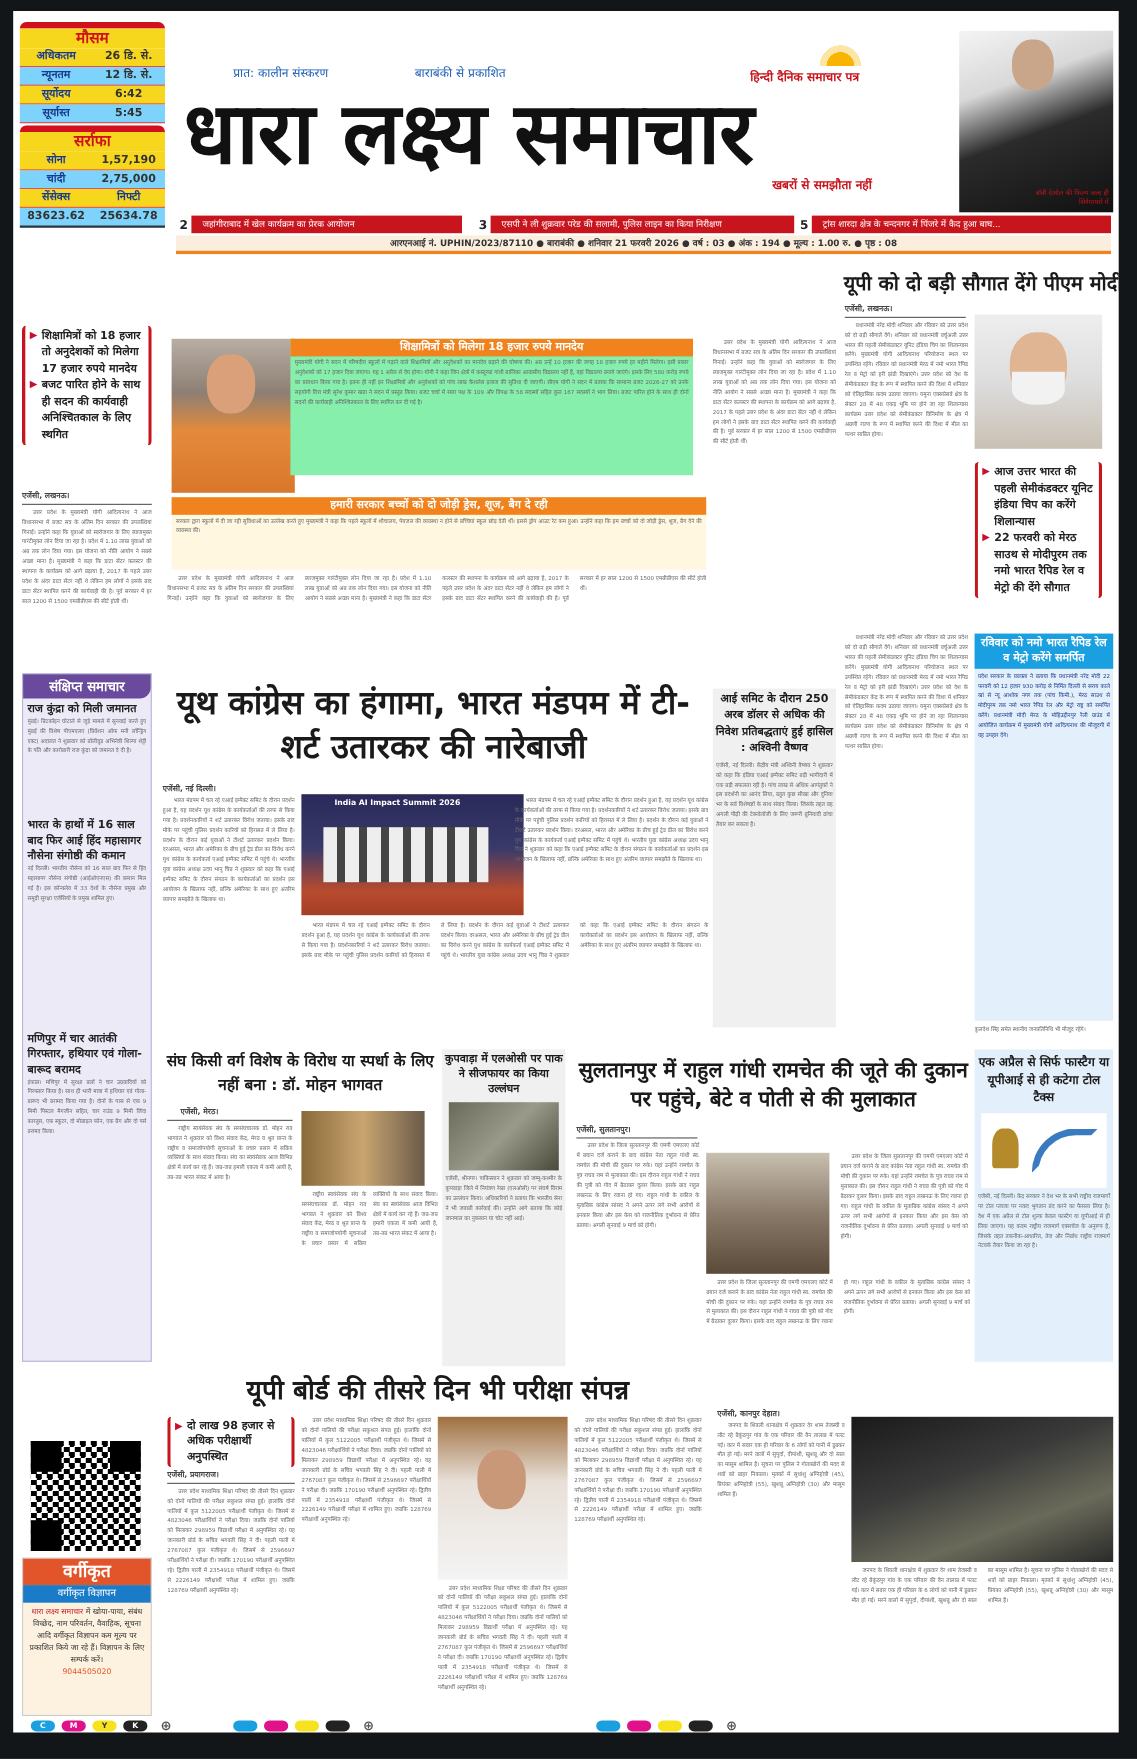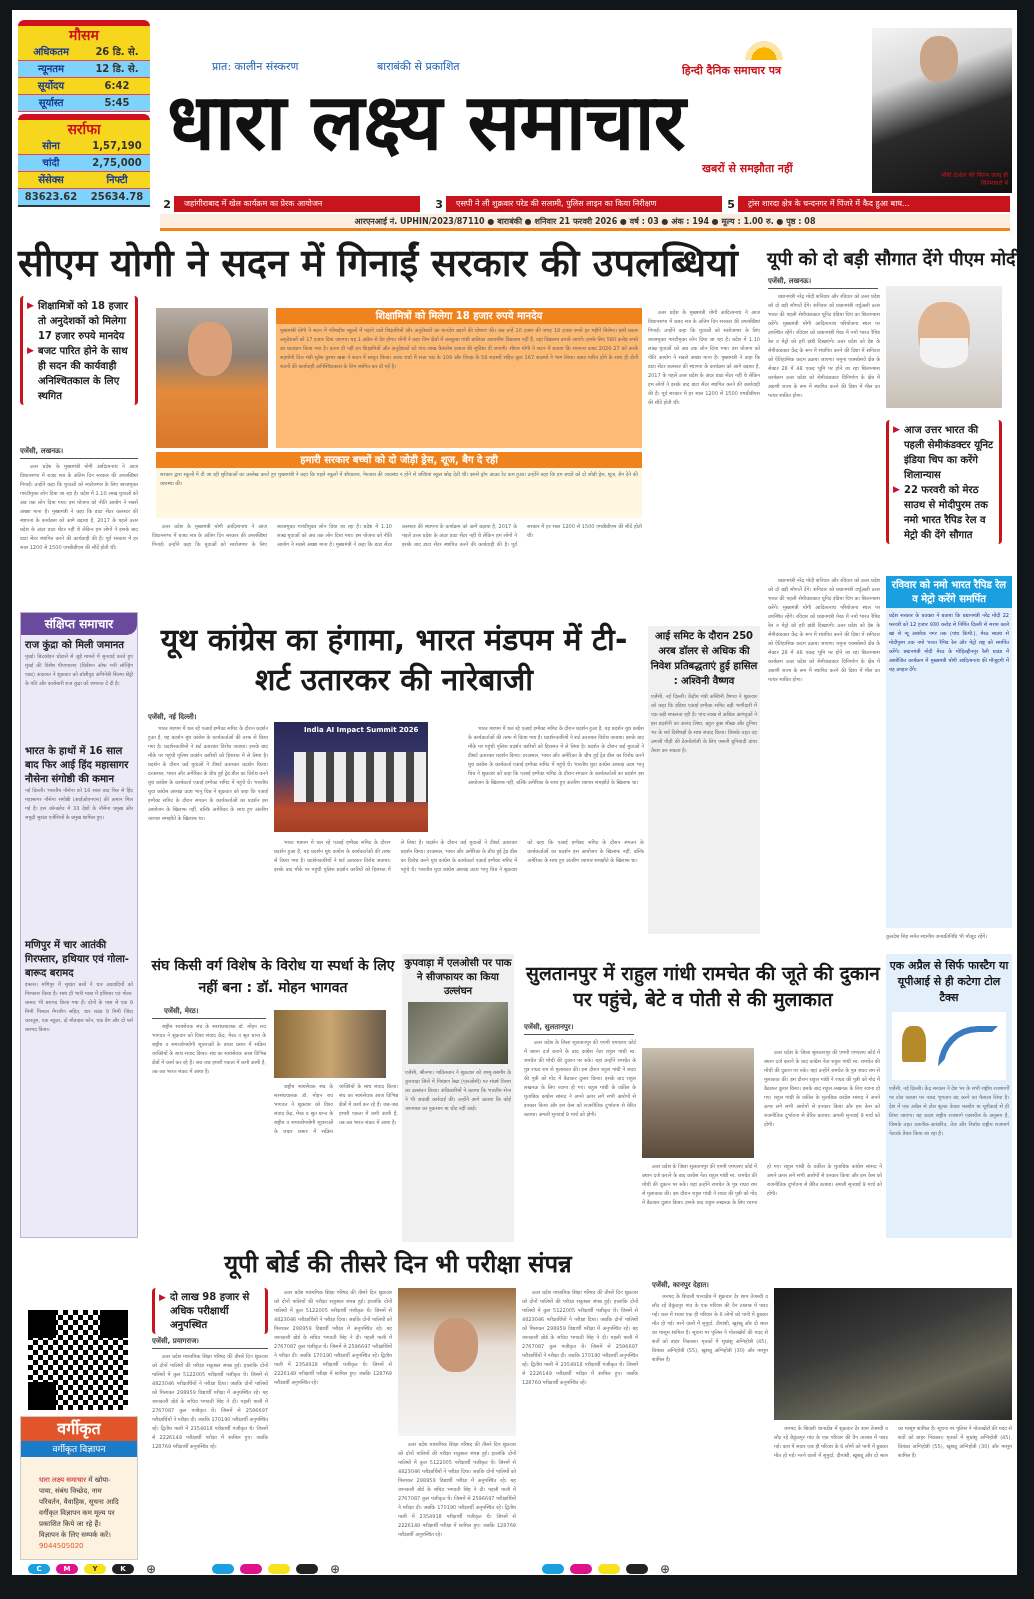--- a/index.html
+++ b/index.html
@@ -96,42 +96,41 @@
       <span class="num">3</span>
       <span class="t">एसपी ने ली शुक्रवार परेड की सलामी, पुलिस लाइन का किया निरीक्षण</span>
     </div>
   <div class="abs teaser" style="left:712px;top:186px;width:286px">
       <span class="num">5</span>
       <span class="t">ट्रांस शारदा क्षेत्र के चन्दनगर में पिंजरे में कैद हुआ बाघ...</span>
     </div>
 
   <div class="abs" style="left:148px;top:204px;width:850px;height:17px;background:#fbeede;border-bottom:3px solid #f0831e;font-size:8px;line-height:15px;color:#333;text-align:center;font-weight:bold;white-space:nowrap">आरएनआई नं. UPHIN/2023/87110  ●  बाराबंकी  ●  शनिवार 21 फरवरी 2026  ●  वर्ष : 03  ●  अंक : 194  ●  मूल्य : 1.00 रु.  ●  पृष्ठ : 08</div>
 
-  <div class="abs hl" style="left:6px;top:226px;width:740px;font-size:38px;line-height:54px;white-space:nowrap;text-align:left">सीएम योगी ने सदन में गिनाईं सरकार की उपलब्धियां</div>
   <div class="abs" style="left:8px;top:286px;width:118px;border-left:3px solid #c8141c;border-right:3px solid #c8141c;border-radius:4px;padding:2px 4px">
     <div class="pill" style="font-size:10px;line-height:15px">
         <span class="tri">▶</span>
         <span>शिक्षामित्रों को 18 हजार तो अनुदेशकों को मिलेगा 17 हजार रुपये मानदेय</span>
       </div>
     <div class="pill" style="font-size:10px;line-height:15px">
         <span class="tri">▶</span>
         <span>बजट पारित होने के साथ ही सदन की कार्यवाही अनिश्चितकाल के लिए स्थगित</span>
       </div>
   </div>
   <div class="abs byline" style="left:8px;top:436px">एजेंसी, लखनऊ।</div>
   <div class="abs" style="left:8px;top:448px;width:118px;border-top:1px solid #555"></div>
   <div class="abs txt" style="left:8px;top:452px;width:118px;height:145px">
       <p>उत्तर प्रदेश के मुख्यमंत्री योगी आदित्यनाथ ने आज विधानसभा में बजट सत्र के अंतिम दिन सरकार की उपलब्धियां गिनाईं। उन्होंने कहा कि युवाओं को स्वरोजगार के लिए ब्याजमुक्त गारंटीमुक्त लोन दिया जा रहा है। प्रदेश में 1.10 लाख युवाओं को अब तक लोन दिया गया। इस योजना को नीति आयोग ने सबसे अच्छा माना है। मुख्यमंत्री ने कहा कि डाटा सेंटर कलस्टर की स्थापना के कार्यक्रम को आगे बढ़ाया है, 2017 के पहले उत्तर प्रदेश के अंदर डाटा सेंटर नहीं थे लेकिन हम लोगों ने इसके बाद डाटा सेंटर स्थापित करने की कार्यवाही की है। पूर्व सरकार में हर साल 1200 से 1500 एमबीबीएस की सीटें होती थीं।</p>
     </div>
 
   <div class="abs photo" style="left:144px;top:298px;width:112px;height:140px;background:linear-gradient(180deg,#b8aea4 0%,#8d7f73 35%,#e48a3c 60%,#d9772a 100%)">
     <div style="position:absolute;left:32px;top:14px;width:44px;height:54px;border-radius:45%;background:#d9a07a"></div>
   </div>
 
-  <div class="abs" style="left:264px;top:298px;width:366px;height:140px;background:#fdba74">
+  <div class="abs" style="left:252px;top:298px;width:366px;height:124px;background:#86efac">
     <div class="boxhead">शिक्षामित्रों को मिलेगा 18 हजार रुपये मानदेय</div>
     <div class="txt" style="padding:2px 4px;height:122px">मुख्यमंत्री योगी ने सदन में परिषदीय स्कूलों में पढ़ाने वाले शिक्षामित्रों और अनुदेशकों का मानदेय बढ़ाने की घोषणा की। अब उन्हें 10 हजार की जगह 18 हजार रुपये हर महीने मिलेगा। इसी प्रकार अनुदेशकों को 17 हजार दिया जाएगा। यह 1 अप्रैल से देय होगा। योगी ने कहा जिन क्षेत्रों में कस्तूरबा गांधी बालिका आवासीय विद्यालय नहीं हैं, वहां विद्यालय बनाये जाएंगे। इसके लिए 580 करोड़ रुपये का प्रावधान किया गया है। इतना ही नहीं इन शिक्षामित्रों और अनुदेशकों को पांच लाख कैशलेस इलाज की सुविधा दी जाएगी। सीएम योगी ने सदन में बताया कि सामान्य बजट 2026-27 को उनके सहयोगी वित्त मंत्री सुरेश कुमार खन्ना ने सदन में प्रस्तुत किया। बजट चर्चा में सत्ता पक्ष के 109 और विपक्ष के 58 सदस्यों सहित कुल 167 सदस्यों ने भाग लिया। बजट पारित होने के साथ ही दोनों सदनों की कार्यवाही अनिश्चितकाल के लिए स्थगित कर दी गई है।</div>
   </div>
   <div class="abs" style="left:144px;top:442px;width:486px;height:66px;background:#fff7e0">
     <div class="boxhead">हमारी सरकार बच्चों को दो जोड़ी ड्रेस, शूज, बैग दे रही</div>
     <div class="txt" style="padding:2px 4px;height:48px">सरकार द्वारा स्कूलों में दी जा रही सुविधाओं का उल्लेख करते हुए मुख्यमंत्री ने कहा कि पहले स्कूलों में शौचालय, पेयजल की व्यवस्था न होने से बच्चियां स्कूल छोड़ देती थीं। इससे ड्रॉप आउट रेट कम हुआ। उन्होंने कहा कि हम बच्चों को दो जोड़ी ड्रेस, शूज, बैग देने की व्यवस्था की।</div>
   </div>
   <div class="abs txt" style="left:140px;top:512px;width:490px;height:85px;column-count:4;column-gap:10px">
       <p>उत्तर प्रदेश के मुख्यमंत्री योगी आदित्यनाथ ने आज विधानसभा में बजट सत्र के अंतिम दिन सरकार की उपलब्धियां गिनाईं। उन्होंने कहा कि युवाओं को स्वरोजगार के लिए ब्याजमुक्त गारंटीमुक्त लोन दिया जा रहा है। प्रदेश में 1.10 लाख युवाओं को अब तक लोन दिया गया। इस योजना को नीति आयोग ने सबसे अच्छा माना है। मुख्यमंत्री ने कहा कि डाटा सेंटर कलस्टर की स्थापना के कार्यक्रम को आगे बढ़ाया है, 2017 के पहले उत्तर प्रदेश के अंदर डाटा सेंटर नहीं थे लेकिन हम लोगों ने इसके बाद डाटा सेंटर स्थापित करने की कार्यवाही की है। पूर्व सरकार में हर साल 1200 से 1500 एमबीबीएस की सीटें होती थीं।</p>
     </div>
@@ -178,21 +177,21 @@
       <div style="font-weight:bold;font-size:10px;line-height:14px;color:#222;margin-top:2px">मणिपुर में चार आतंकी गिरफ्तार, हथियार एवं गोला-बारूद बरामद</div>
       <div class="txt" style="height:180px">इंफाल। मणिपुर में सुरक्षा बलों ने चार उग्रवादियों को गिरफ्तार किया है। साथ ही भारी मात्रा में हथियार एवं गोला-बारूद भी बरामद किया गया है। दोनों के पास से एक 9 मिमी पिस्टल मैगजीन सहित, चार राउंड 9 मिमी जिंदा कारतूस, एक स्कूटर, दो मोबाइल फोन, एक बैग और दो पर्स बरामद किया।</div>
     </div>
   </div>
 
   <div class="abs hl" style="left:132px;top:610px;width:500px;font-size:30px;line-height:40px">यूथ कांग्रेस का हंगामा, भारत मंडपम में टी-शर्ट उतारकर की नारेबाजी</div>
   <div class="abs byline" style="left:136px;top:702px">एजेंसी, नई दिल्ली।</div>
   <div class="abs txt" style="left:136px;top:714px;width:120px;height:226px">
       <p>भारत मंडपम में चल रहे एआई इम्पैक्ट समिट के दौरान प्रदर्शन हुआ है, यह प्रदर्शन यूथ कांग्रेस के कार्यकर्ताओं की तरफ से किया गया है। प्रदर्शनकारियों ने शर्ट उतारकर विरोध जताया। इसके बाद मौके पर पहुंची पुलिस प्रदर्शन कारियों को हिरासत में ले लिया है। प्रदर्शन के दौरान कई युवाओं ने टीशर्ट उतारकर प्रदर्शन किया। दरअसल, भारत और अमेरिका के बीच हुई ट्रेड डील का विरोध करने युथ कांग्रेस के कार्यकर्ता एआई इम्पैक्ट समिट में पहुंचे थे। भारतीय युवा कांग्रेस अध्यक्ष उदय भानु चिब ने शुक्रवार को कहा कि एआई इम्पैक्ट समिट के दौरान संगठन के कार्यकर्ताओं का प्रदर्शन इस आयोजन के खिलाफ नहीं, बल्कि अमेरिका के साथ हुए अंतरिम व्यापार समझौते के खिलाफ था।</p>
     </div>
-  <div class="abs photo" style="left:262px;top:712px;width:154px;height:110px;background:linear-gradient(180deg,#2a2a5a 0%,#3a3a6a 45%,#b84b2e 80%,#a33e24 100%)">
+  <div class="abs photo" style="left:262px;top:712px;width:202px;height:110px;background:linear-gradient(180deg,#2a2a5a 0%,#3a3a6a 45%,#b84b2e 80%,#a33e24 100%)">
     <div class="abs" style="left:30px;top:4px;font-size:7px;color:#fff;font-weight:bold">India AI Impact Summit 2026</div>
     <div class="abs" style="left:20px;top:30px;width:150px;height:50px;background:repeating-linear-gradient(90deg,#eee 0 12px,#444 12px 20px)"></div>
   </div>
   <div class="abs txt" style="left:262px;top:828px;width:370px;height:112px;column-count:3;column-gap:10px">
       <p>भारत मंडपम में चल रहे एआई इम्पैक्ट समिट के दौरान प्रदर्शन हुआ है, यह प्रदर्शन यूथ कांग्रेस के कार्यकर्ताओं की तरफ से किया गया है। प्रदर्शनकारियों ने शर्ट उतारकर विरोध जताया। इसके बाद मौके पर पहुंची पुलिस प्रदर्शन कारियों को हिरासत में ले लिया है। प्रदर्शन के दौरान कई युवाओं ने टीशर्ट उतारकर प्रदर्शन किया। दरअसल, भारत और अमेरिका के बीच हुई ट्रेड डील का विरोध करने युथ कांग्रेस के कार्यकर्ता एआई इम्पैक्ट समिट में पहुंचे थे। भारतीय युवा कांग्रेस अध्यक्ष उदय भानु चिब ने शुक्रवार को कहा कि एआई इम्पैक्ट समिट के दौरान संगठन के कार्यकर्ताओं का प्रदर्शन इस आयोजन के खिलाफ नहीं, बल्कि अमेरिका के साथ हुए अंतरिम व्यापार समझौते के खिलाफ था।</p>
     </div>
   <div class="abs txt" style="left:456px;top:714px;width:176px;height:110px">
       <p>भारत मंडपम में चल रहे एआई इम्पैक्ट समिट के दौरान प्रदर्शन हुआ है, यह प्रदर्शन यूथ कांग्रेस के कार्यकर्ताओं की तरफ से किया गया है। प्रदर्शनकारियों ने शर्ट उतारकर विरोध जताया। इसके बाद मौके पर पहुंची पुलिस प्रदर्शन कारियों को हिरासत में ले लिया है। प्रदर्शन के दौरान कई युवाओं ने टीशर्ट उतारकर प्रदर्शन किया। दरअसल, भारत और अमेरिका के बीच हुई ट्रेड डील का विरोध करने युथ कांग्रेस के कार्यकर्ता एआई इम्पैक्ट समिट में पहुंचे थे। भारतीय युवा कांग्रेस अध्यक्ष उदय भानु चिब ने शुक्रवार को कहा कि एआई इम्पैक्ट समिट के दौरान संगठन के कार्यकर्ताओं का प्रदर्शन इस आयोजन के खिलाफ नहीं, बल्कि अमेरिका के साथ हुए अंतरिम व्यापार समझौते के खिलाफ था।</p>
     </div>
 
@@ -277,21 +276,21 @@
     </div>
 
   <div class="abs" style="left:16px;top:1300px;width:100px;height:100px;background:
       linear-gradient(#000,#000) 0 0/28px 28px no-repeat,
       linear-gradient(#000,#000) 72px 0/28px 28px no-repeat,
       linear-gradient(#000,#000) 0 72px/28px 28px no-repeat,
       repeating-conic-gradient(#000 0 25%,#fff 0 50%) 0 0/10px 10px"></div>
   <div class="abs" style="left:8px;top:1406px;width:118px;height:144px;background:#fdf2e0;border:1px solid #ccc">
     <div style="background:#e2552a;color:#fff;font-weight:bold;text-align:center;font-size:16px;line-height:24px">वर्गीकृत</div>
     <div style="background:#1a7cc9;color:#fff;text-align:center;font-size:9px;line-height:16px">वर्गीकृत विज्ञापन</div>
-    <div style="font-size:7px;line-height:11px;color:#333;padding:18px">
+    <div style="font-size:7px;line-height:11px;text-align:center;color:#333;padding:3px">
       <span style="color:#c8141c">धारा लक्ष्य समाचार</span>
       <span>में खोया-पाया, संबंध विच्छेद, नाम परिवर्तन, वैवाहिक, सूचना आदि वर्गीकृत विज्ञापन कम मूल्य पर प्रकाशित किये जा रहे हैं। विज्ञापन के लिए सम्पर्क करें।</span>
       <div style="color:#e2552a;font-weight:normal">9044505020</div>
     </div>
   </div>
 
   <div class="abs cmyk" style="left:16px;top:1554px">
     <span style="background:#1aa0e0">C</span>
     <span style="background:#e0128a">M</span>
     <span style="background:#f7e21e;color:#333">Y</span>

